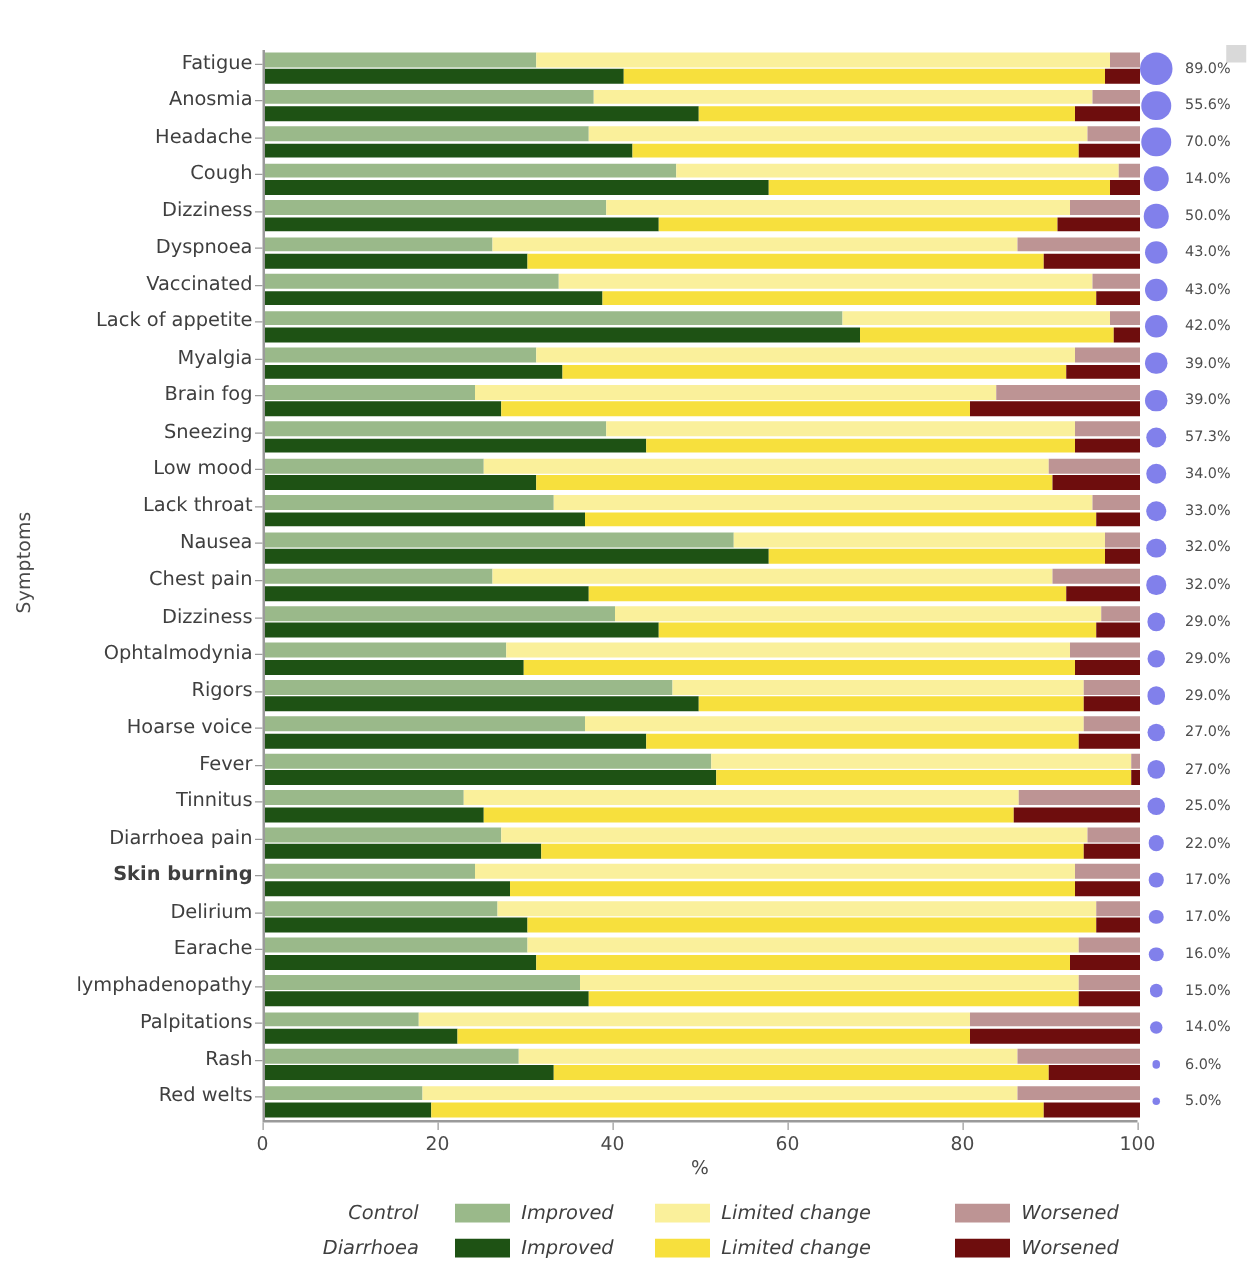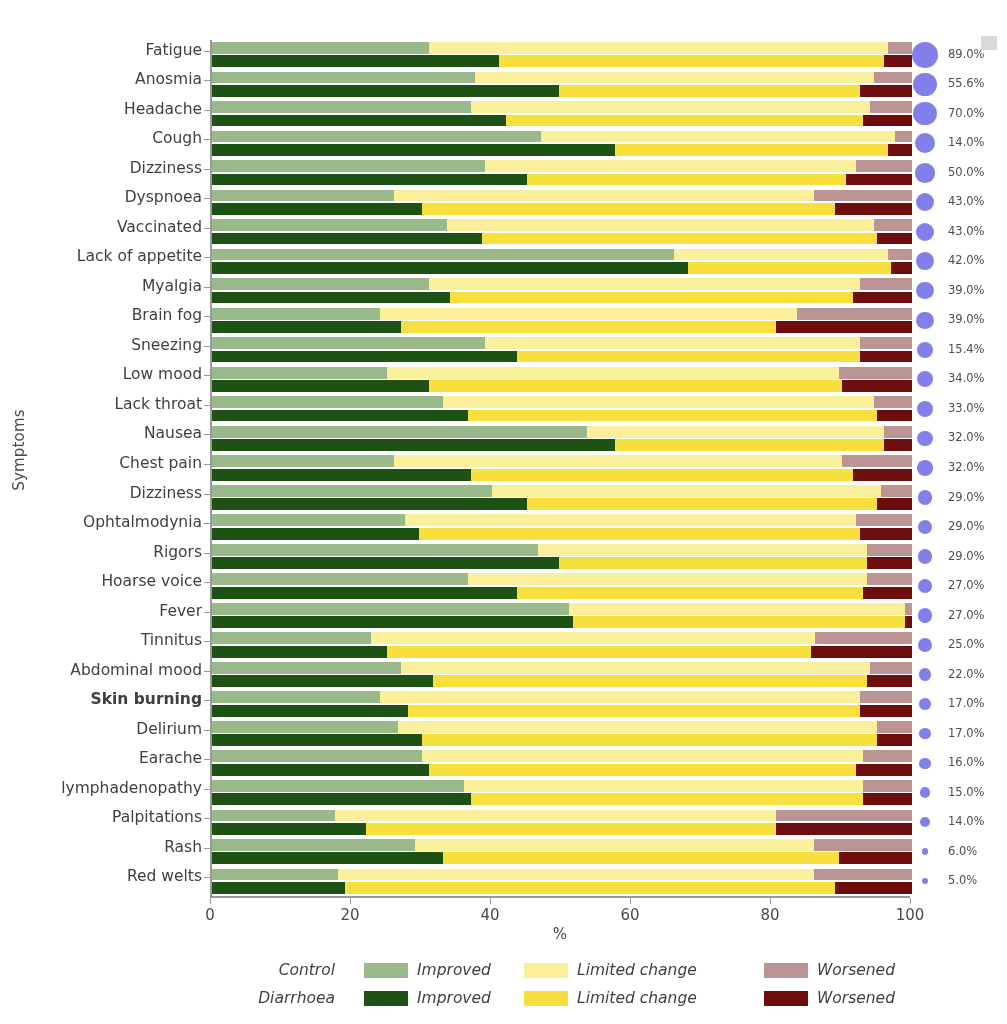--- a/index.html
+++ b/index.html
@@ -252,21 +252,21 @@
       <div class="catlabel" style="top: 479.034px;">Ophtalmodynia</div>
       <div class="ytick" style="top: 487.034px;"></div>
       <div class="catlabel" style="top: 508.552px;">Rigors</div>
       <div class="ytick" style="top: 516.552px;"></div>
       <div class="catlabel" style="top: 538.069px;">Hoarse voice</div>
       <div class="ytick" style="top: 546.069px;"></div>
       <div class="catlabel" style="top: 567.586px;">Fever</div>
       <div class="ytick" style="top: 575.586px;"></div>
       <div class="catlabel" style="top: 597.103px;">Tinnitus</div>
       <div class="ytick" style="top: 605.103px;"></div>
-      <div class="catlabel" style="top: 626.621px;">Abdominal mood</div>
+      <div class="catlabel" style="top: 626.621px;">Diarrhoea pain</div>
       <div class="ytick" style="top: 634.621px;"></div>
       <div class="catlabel" style="top: 656.138px; font-weight: bold;">Skin burning</div>
       <div class="ytick" style="top: 664.138px;"></div>
       <div class="catlabel" style="top: 685.655px;">Delirium</div>
       <div class="ytick" style="top: 693.655px;"></div>
       <div class="catlabel" style="top: 715.172px;">Earache</div>
       <div class="ytick" style="top: 723.172px;"></div>
       <div class="catlabel" style="top: 744.69px;">lymphadenopathy</div>
       <div class="ytick" style="top: 752.69px;"></div>
       <div class="catlabel" style="top: 774.207px;">Palpitations</div>
@@ -643,21 +643,21 @@
       <div class="pct" style="top: 156.345px;">43.0%</div>
       <div class="dot" style="width: 18.0723px; height: 18.0723px; left: 3.96387px; top: 182.826px;"></div>
       <div class="pct" style="top: 185.862px;">43.0%</div>
       <div class="dot" style="width: 17.8609px; height: 17.8609px; left: 4.06956px; top: 212.449px;"></div>
       <div class="pct" style="top: 215.379px;">42.0%</div>
       <div class="dot" style="width: 17.2112px; height: 17.2112px; left: 4.39441px; top: 242.291px;"></div>
       <div class="pct" style="top: 244.897px;">39.0%</div>
       <div class="dot" style="width: 17.2112px; height: 17.2112px; left: 4.39441px; top: 271.808px;"></div>
       <div class="pct" style="top: 274.414px;">39.0%</div>
       <div class="dot" style="width: 16.536px; height: 16.536px; left: 4.73202px; top: 301.663px;"></div>
-      <div class="pct" style="top: 303.931px;">15.4%</div>
+      <div class="pct" style="top: 303.931px;">57.3%</div>
       <div class="dot" style="width: 16.0701px; height: 16.0701px; left: 4.96496px; top: 331.413px;"></div>
       <div class="pct" style="top: 333.448px;">34.0%</div>
       <div class="dot" style="width: 15.832px; height: 15.832px; left: 5.08401px; top: 361.05px;"></div>
       <div class="pct" style="top: 362.966px;">33.0%</div>
       <div class="dot" style="width: 15.5903px; height: 15.5903px; left: 5.20487px; top: 390.688px;"></div>
       <div class="pct" style="top: 392.483px;">32.0%</div>
       <div class="dot" style="width: 15.5903px; height: 15.5903px; left: 5.20487px; top: 420.205px;"></div>
       <div class="pct" style="top: 422px;">32.0%</div>
       <div class="dot" style="width: 14.8415px; height: 14.8415px; left: 5.57926px; top: 450.096px;"></div>
       <div class="pct" style="top: 451.517px;">29.0%</div>

